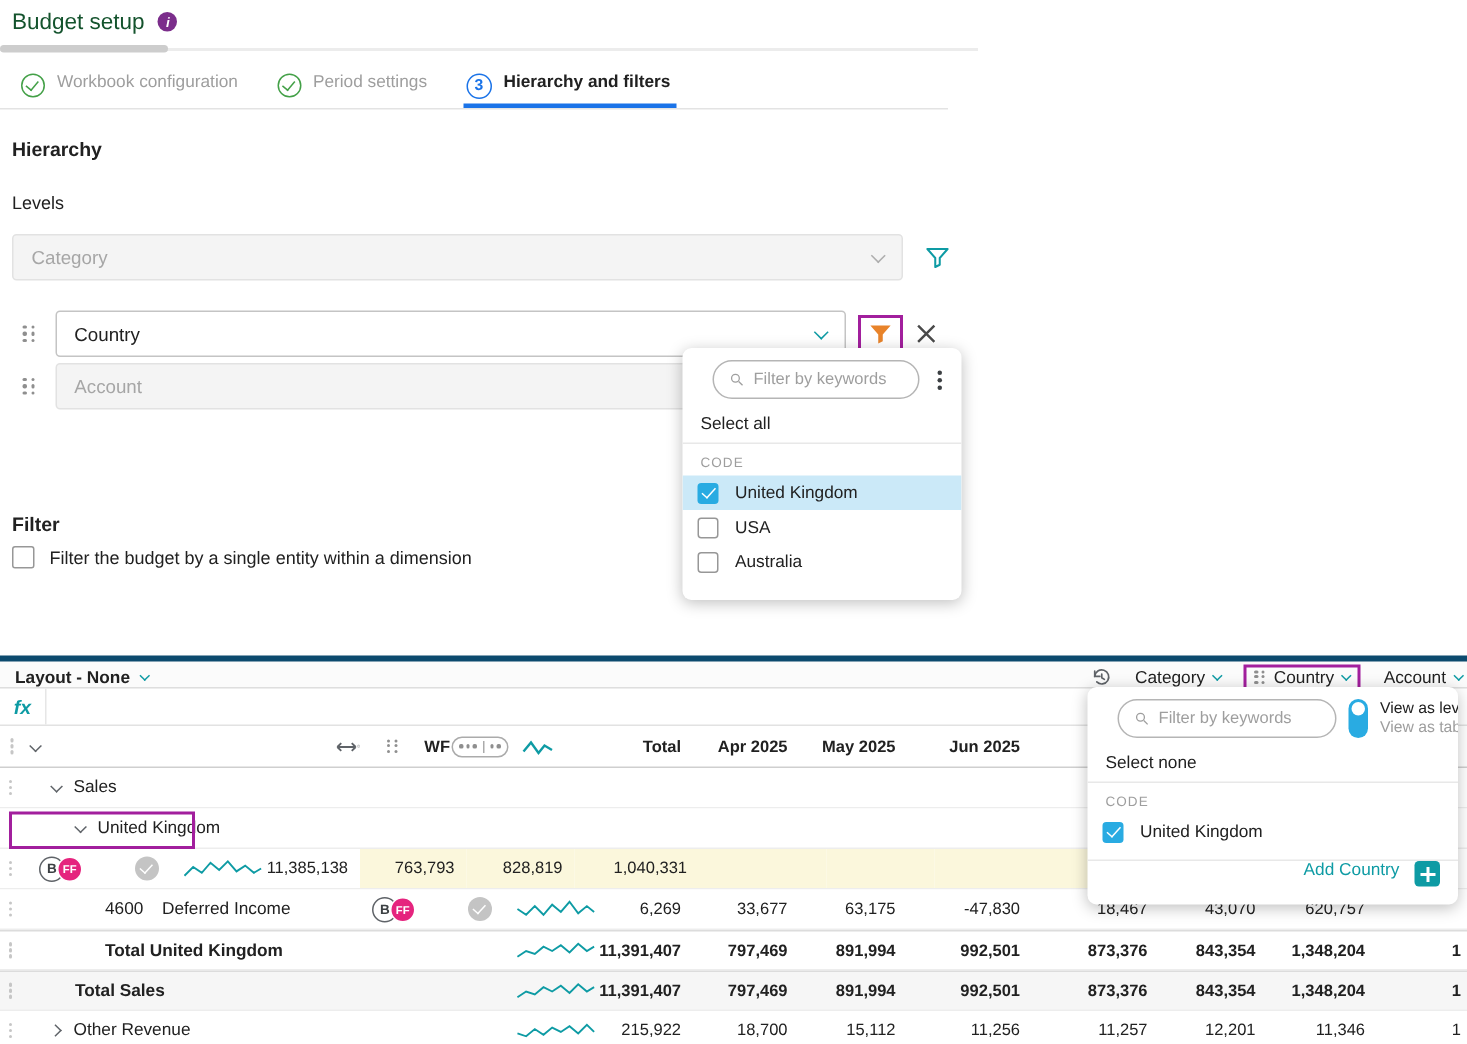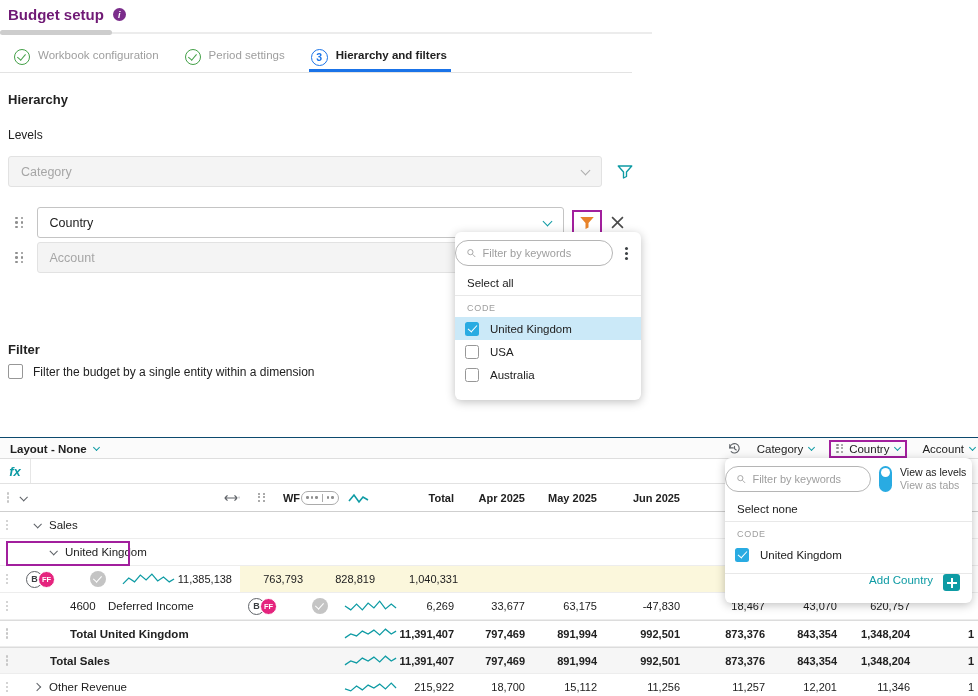--- a/index.html
+++ b/index.html
@@ -2,21 +2,21 @@
 <html><head>
 <meta charset="utf-8">
 <style>
   *{box-sizing:border-box;margin:0;padding:0}
   html,body{width:978px;height:696px;overflow:hidden;background:#fff;
     font-family:"Liberation Sans",sans-serif;color:#212121}
   #app{position:relative;width:978px;height:696px;background:#fff;font-size:12px}
 
   
   .title-row{position:absolute;left:8px;top:6px;display:flex;align-items:center;gap:9px}
-  .title-text{font-size:15px;font-weight:bold;color:#701a75}
+  .title-text{font-size:15px;font-weight:normal;color:#14532d}
   .info-ic{width:13px;height:13px;border-radius:50%;background:#7B2D8B;color:#fff;
     display:inline-flex;align-items:center;justify-content:center}
   .info-ic::after{content:"i";font-size:9px;font-weight:bold;font-style:italic}
   .scroll-track{position:absolute;left:0;top:32px;width:652px;height:2px;background:#ececec}
   .scroll-thumb{position:absolute;left:0;top:30px;width:112px;height:5px;background:#cdcdcd;border-radius:3px}
 
   .stepper{position:absolute;left:14px;top:46px;display:flex;gap:26px;height:22px;align-items:center}
   .step{display:flex;align-items:flex-start;gap:8px;position:relative}
   .step-label{font-size:11.5px;color:#9e9e9e}
   .step.active .step-label{color:#212121;font-weight:bold}
@@ -45,21 +45,21 @@
   .dots6 b{width:2.7px;height:2.7px;background:#8f8f8f;border-radius:50%}
   .dots6.sm{grid-template-columns:repeat(2,2.4px);grid-auto-rows:2.4px;gap:1px 2px}
   .dots6.sm b{width:2.2px;height:2.2px}
 
   .annot{border:2px solid #A21F9D}
   .annot-inline{display:inline-flex;align-items:center;border:2px solid #A21F9D;padding:2px 4px}
   .xic{display:inline-flex;margin-left:9px}
 
   
   .popup{position:absolute;background:#fff;border-radius:6px;box-shadow:0 2px 10px rgba(0,0,0,.25);z-index:40;overflow:hidden}
-  .prow1{display:flex;align-items:center;gap:6px;padding:8px 8px 4px 0}
+  .prow1{display:flex;align-items:center;gap:6px;padding:8px 8px 4px 20px}
   .search{display:flex;align-items:center;gap:6px;border:1px solid #b5b5b5;border-radius:14px;height:26px;
     padding:0 10px;background:#fff;flex:1}
   .search input{border:none;outline:none;font-size:11px;color:#424242;width:100%;background:transparent;
     font-family:"Liberation Sans",sans-serif}
   .search input::placeholder{color:#9e9e9e}
   .kebab{width:14px;height:18px;position:relative;display:inline-block;flex:none}
   .kebab::before{content:"";position:absolute;left:6px;top:8px;width:3px;height:3px;border-radius:50%;
     background:#3c4043;box-shadow:0 -5px 0 #3c4043,0 5px 0 #3c4043}
   .selall{font-size:11.5px;color:#212121;padding:7px 12px 6px 12px}
   .pdvd{height:1px;background:#e8e8e8}
@@ -80,21 +80,21 @@
   .addlbl{color:#0E9BA4;font-size:11.5px}
   .plus{width:17px;height:17px;border-radius:3px;background:#0E9BA4;position:relative;flex:none}
   .plus::before{content:"";position:absolute;left:3.5px;top:7.5px;width:10px;height:2px;background:#fff}
   .plus::after{content:"";position:absolute;left:7.5px;top:3.5px;width:2px;height:10px;background:#fff}
 
   .filter-row{position:absolute;left:8px;display:flex;align-items:center;gap:10px;font-size:12px}
   .cb.lg{width:15px;height:15px;border-radius:2px}
 
   
   .grid{position:absolute;left:0;top:437px;width:978px;height:259px;background:#fff}
-  .gtoolbar{position:relative;height:22px;background:#fbfbfb;border-top:1px solid #0c4a6e;border-bottom:1px solid #dedede}
+  .gtoolbar{position:relative;height:22px;background:#fbfbfb;border-top:4px solid #0c4a6e;border-bottom:1px solid #dedede}
   .layoutchip{position:absolute;left:10px;top:0;height:21px;display:flex;align-items:center;gap:7px;
     font-size:11.5px;font-weight:bold;color:#212121}
   .dimchips{position:absolute;right:3px;top:0;height:21px;display:flex;align-items:center;gap:15px}
   .chip{display:inline-flex;align-items:center;gap:6px;font-size:11.5px;color:#212121}
   .annot-chip{display:inline-flex;align-items:center;border:2px solid #A21F9D;padding:1px 5px}
   .fxbar{display:flex;align-items:stretch;height:25px;border-bottom:1px solid #e2e2e2;background:#fff}
   .fxcell{width:30px;display:flex;align-items:center;justify-content:center;
     color:#0E9BA4;font-size:13px;font-weight:bold;font-style:italic}
   .fxline{width:1px;background:#e6e6e6}
   .fxinput{flex:1}

